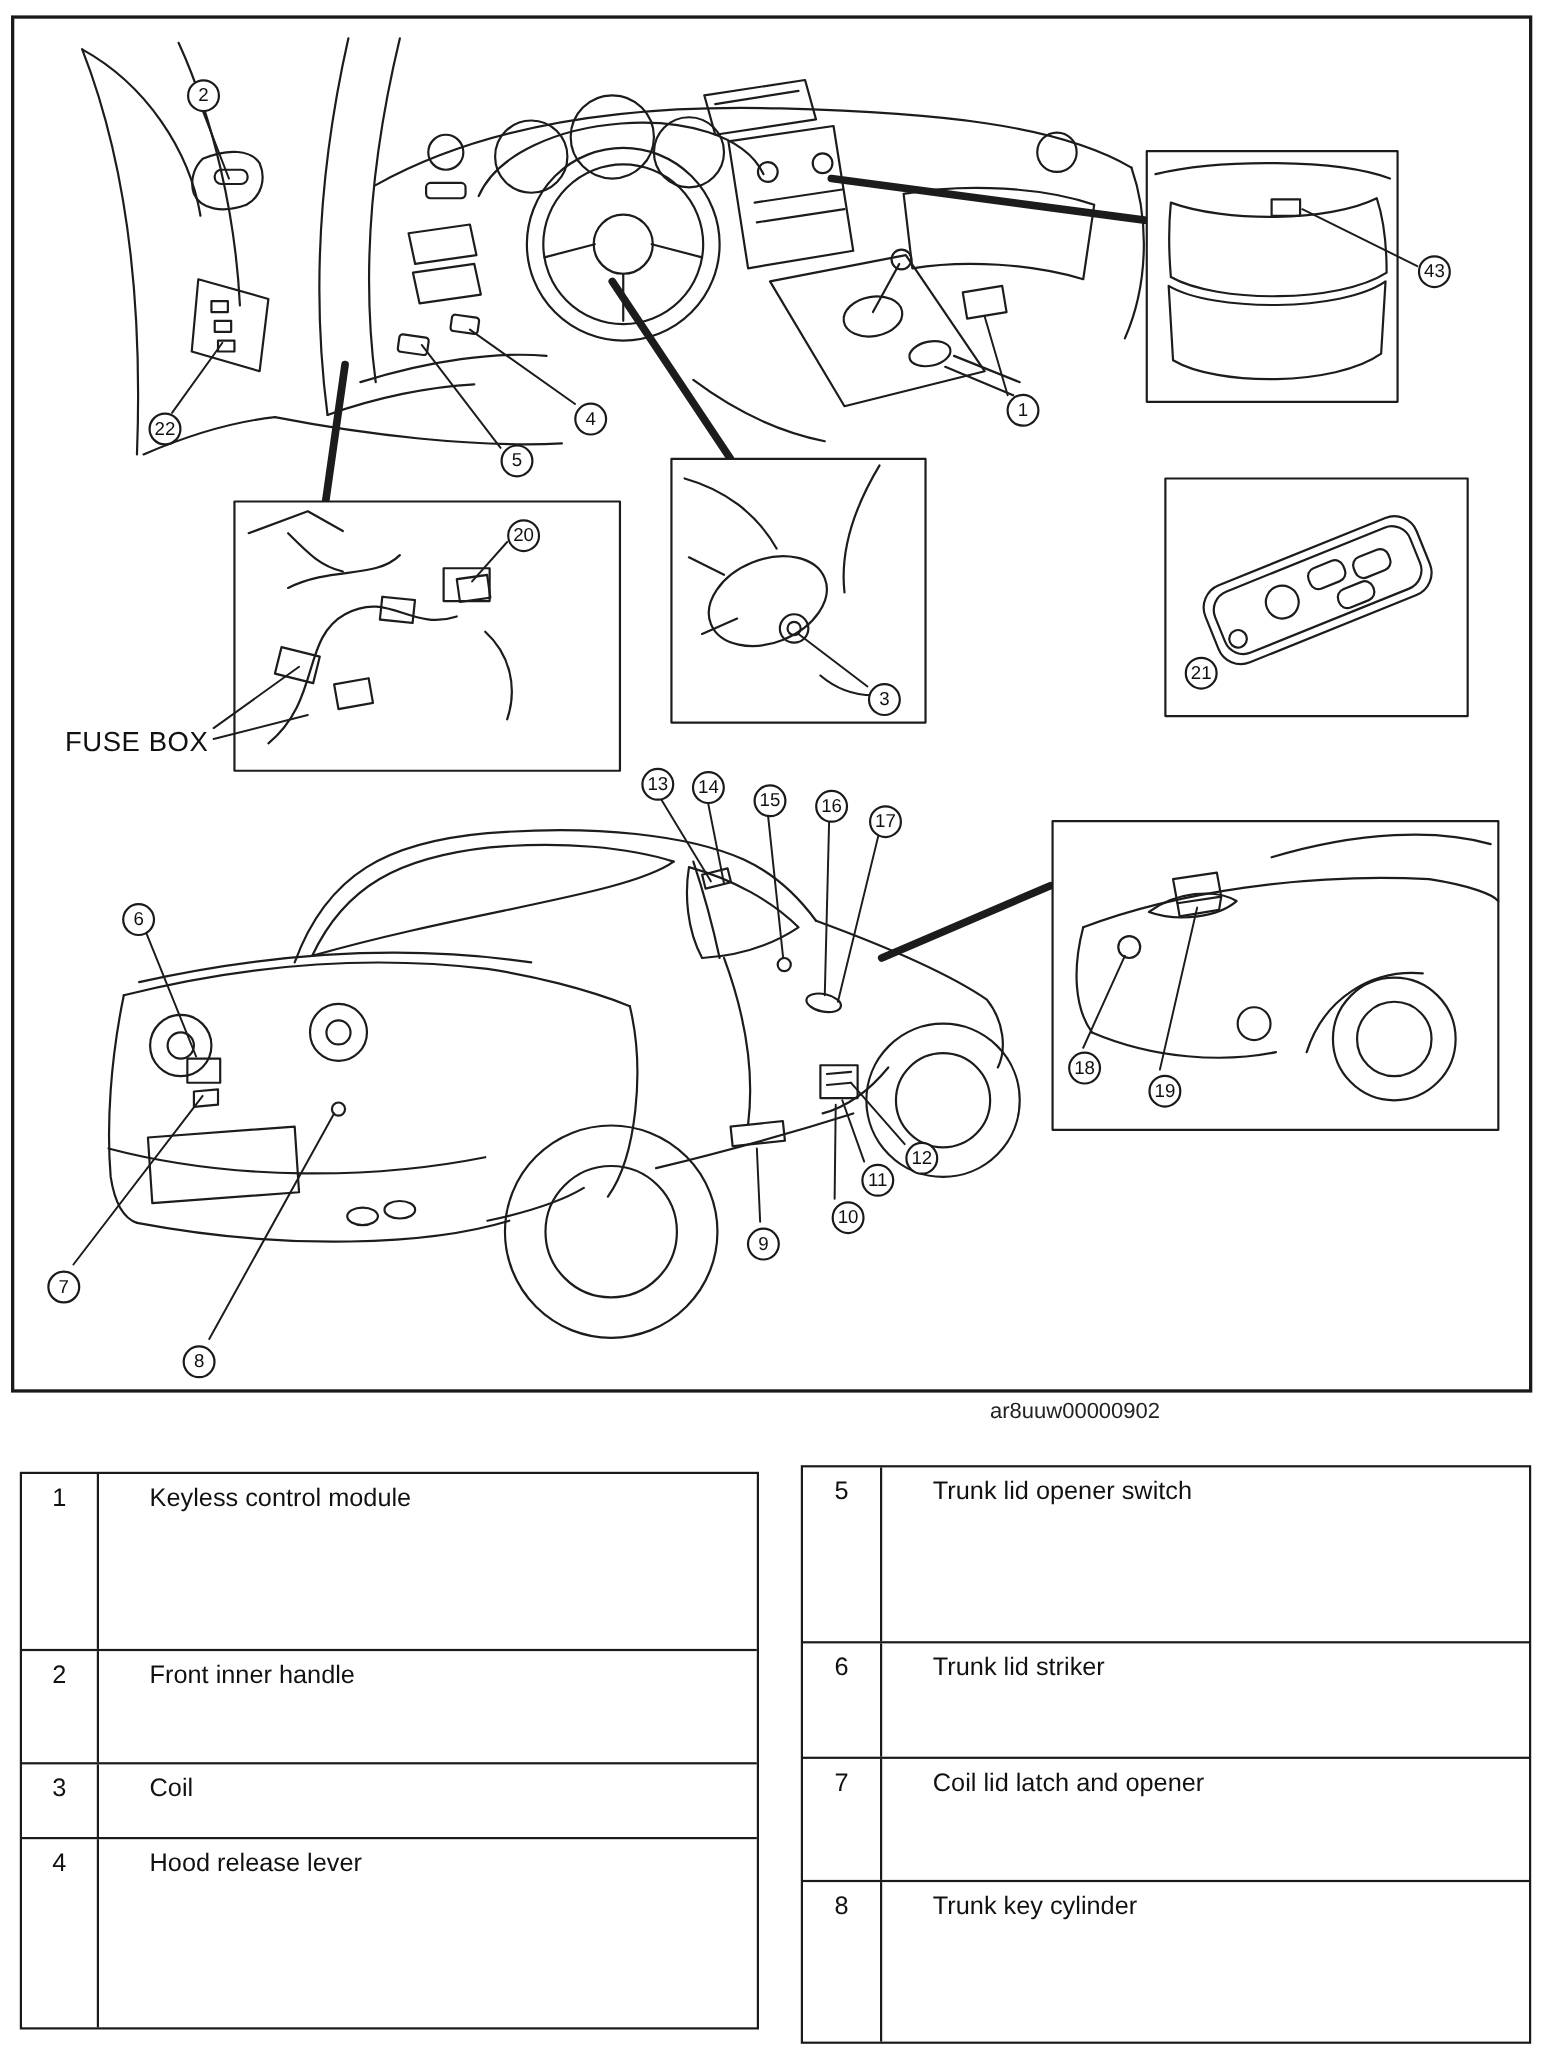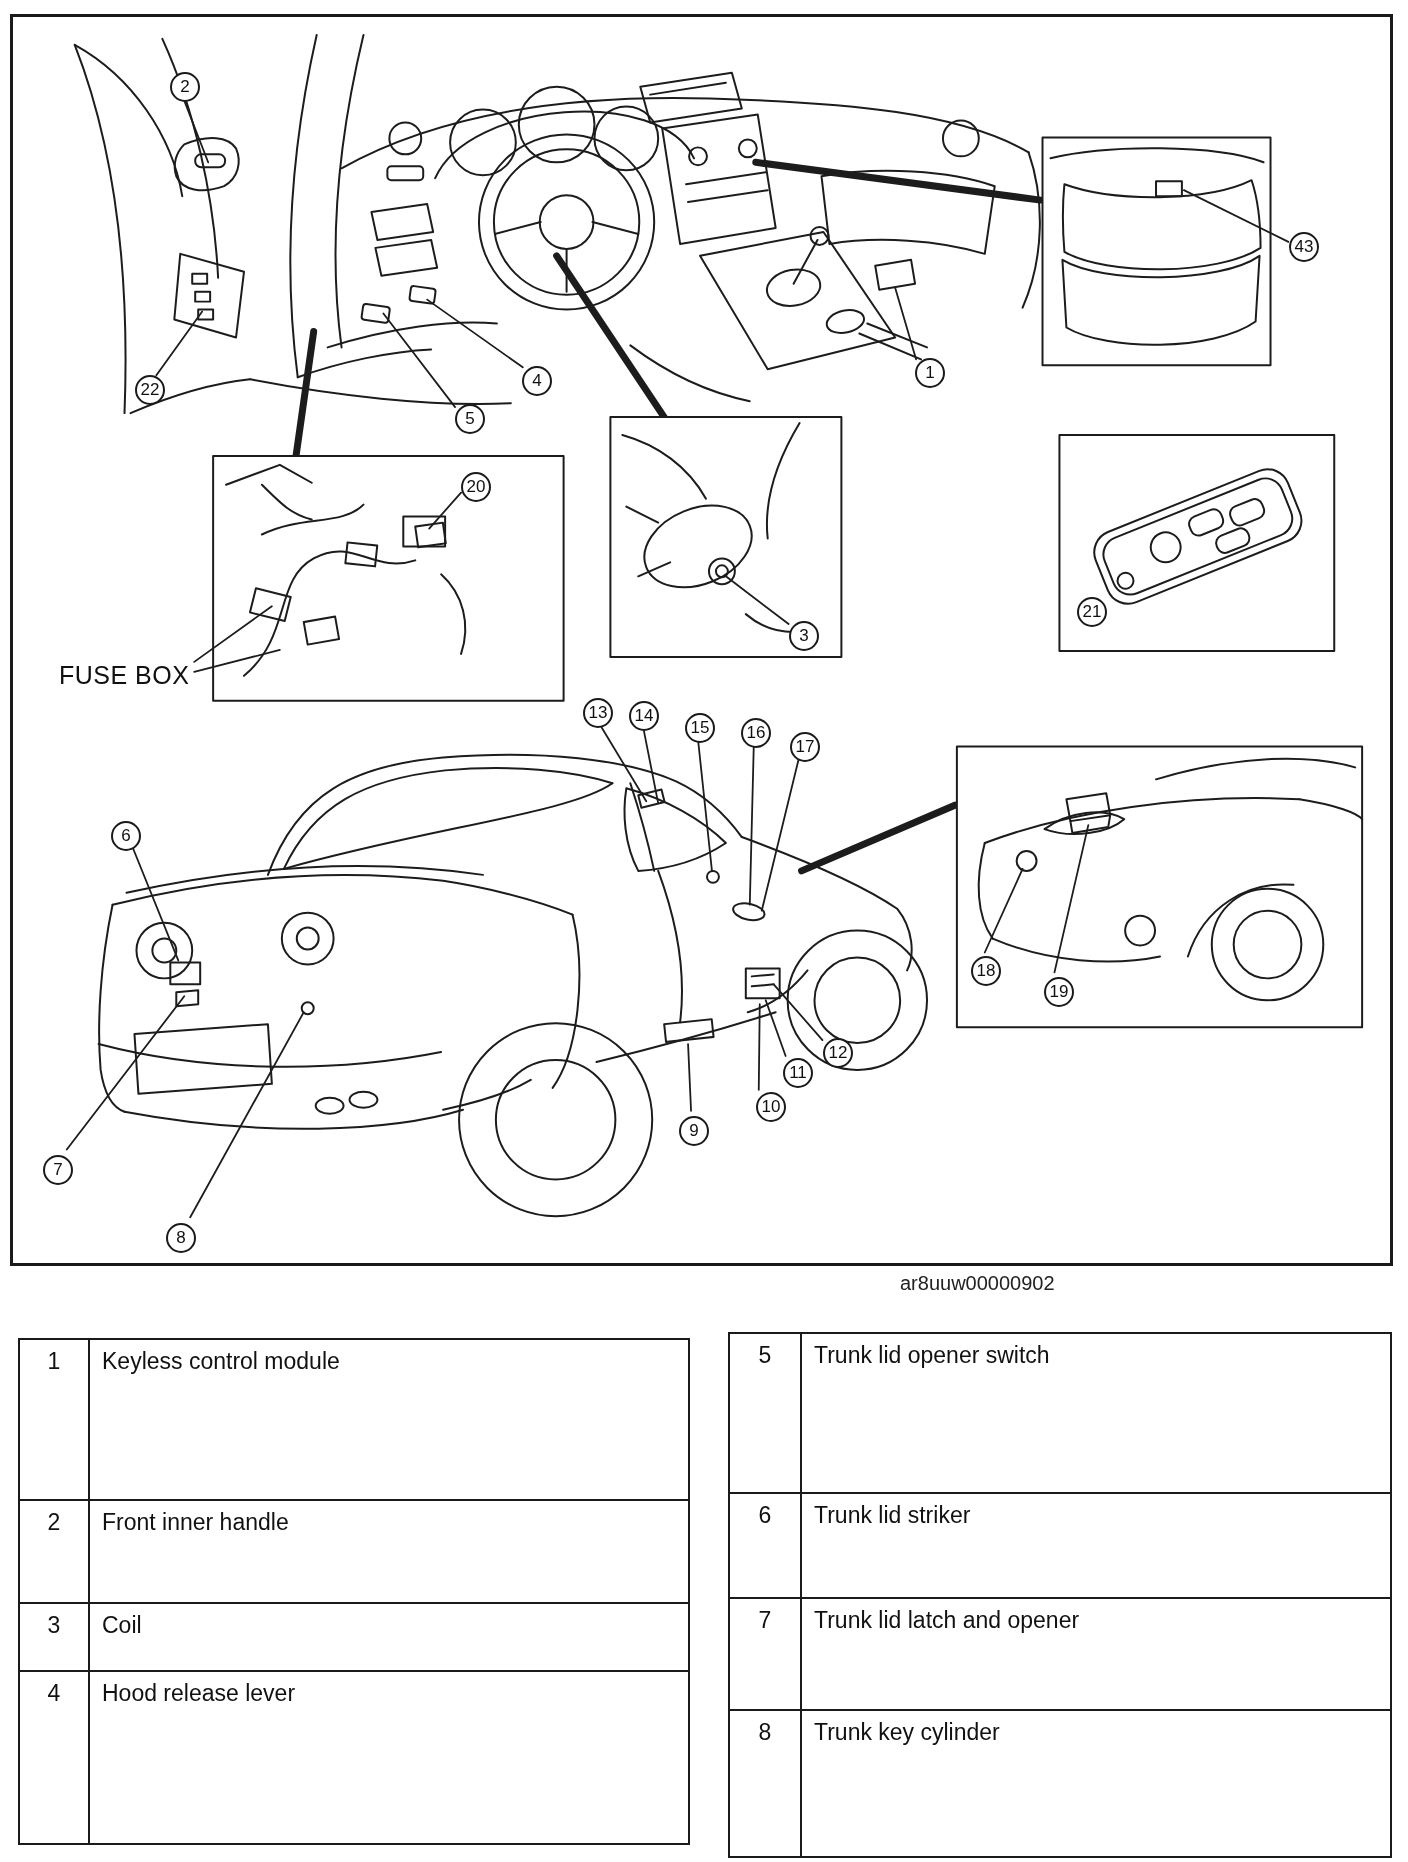--- a/index.html
+++ b/index.html
@@ -29,21 +29,21 @@
   }
   .legend-left{left:18px;top:1338px;width:672px;height:507px;}
   .legend-right{left:728px;top:1332px;width:664px;height:526px;}
   .lrow{display:flex;box-sizing:border-box;border-top:2px solid #1a1a1a;}
   .lrow:first-child{border-top:none;}
   .lnum{
     width:70px;border-right:2px solid #1a1a1a;box-sizing:border-box;
     text-align:center;padding-top:8px;font-size:23px;
   }
   .legend-right .lnum{width:72px;}
-  .llabel{flex:1;padding:8px 12px;font-size:23px;}
+  .llabel{flex:1;padding:8px 24px;font-size:23px;margin-left:22px;}
 </style>
 </head>
 <body>
 
 <div class="frame">
   <svg viewBox="0 0 1383 1252" preserveAspectRatio="none">
     <g fill="none" stroke="#1c1c1c" stroke-width="2" stroke-linecap="round" stroke-linejoin="round">
 
       <g>
         <path d="M62,28 C98,120 118,240 112,398"></path>
@@ -283,19 +283,19 @@
   <div class="lrow" style="height:158px">
     <div class="lnum">5</div>
     <div class="llabel">Trunk lid opener switch</div>
   </div>
   <div class="lrow" style="height:105px">
     <div class="lnum">6</div>
     <div class="llabel">Trunk lid striker</div>
   </div>
   <div class="lrow" style="height:112px">
     <div class="lnum">7</div>
-    <div class="llabel">Trunk lid latch and opener</div>
+    <div class="llabel">Coil lid latch and opener</div>
   </div>
   <div class="lrow" style="height:147px">
     <div class="lnum">8</div>
     <div class="llabel">Trunk key cylinder</div>
   </div>
 </div>
 
 </body></html>

